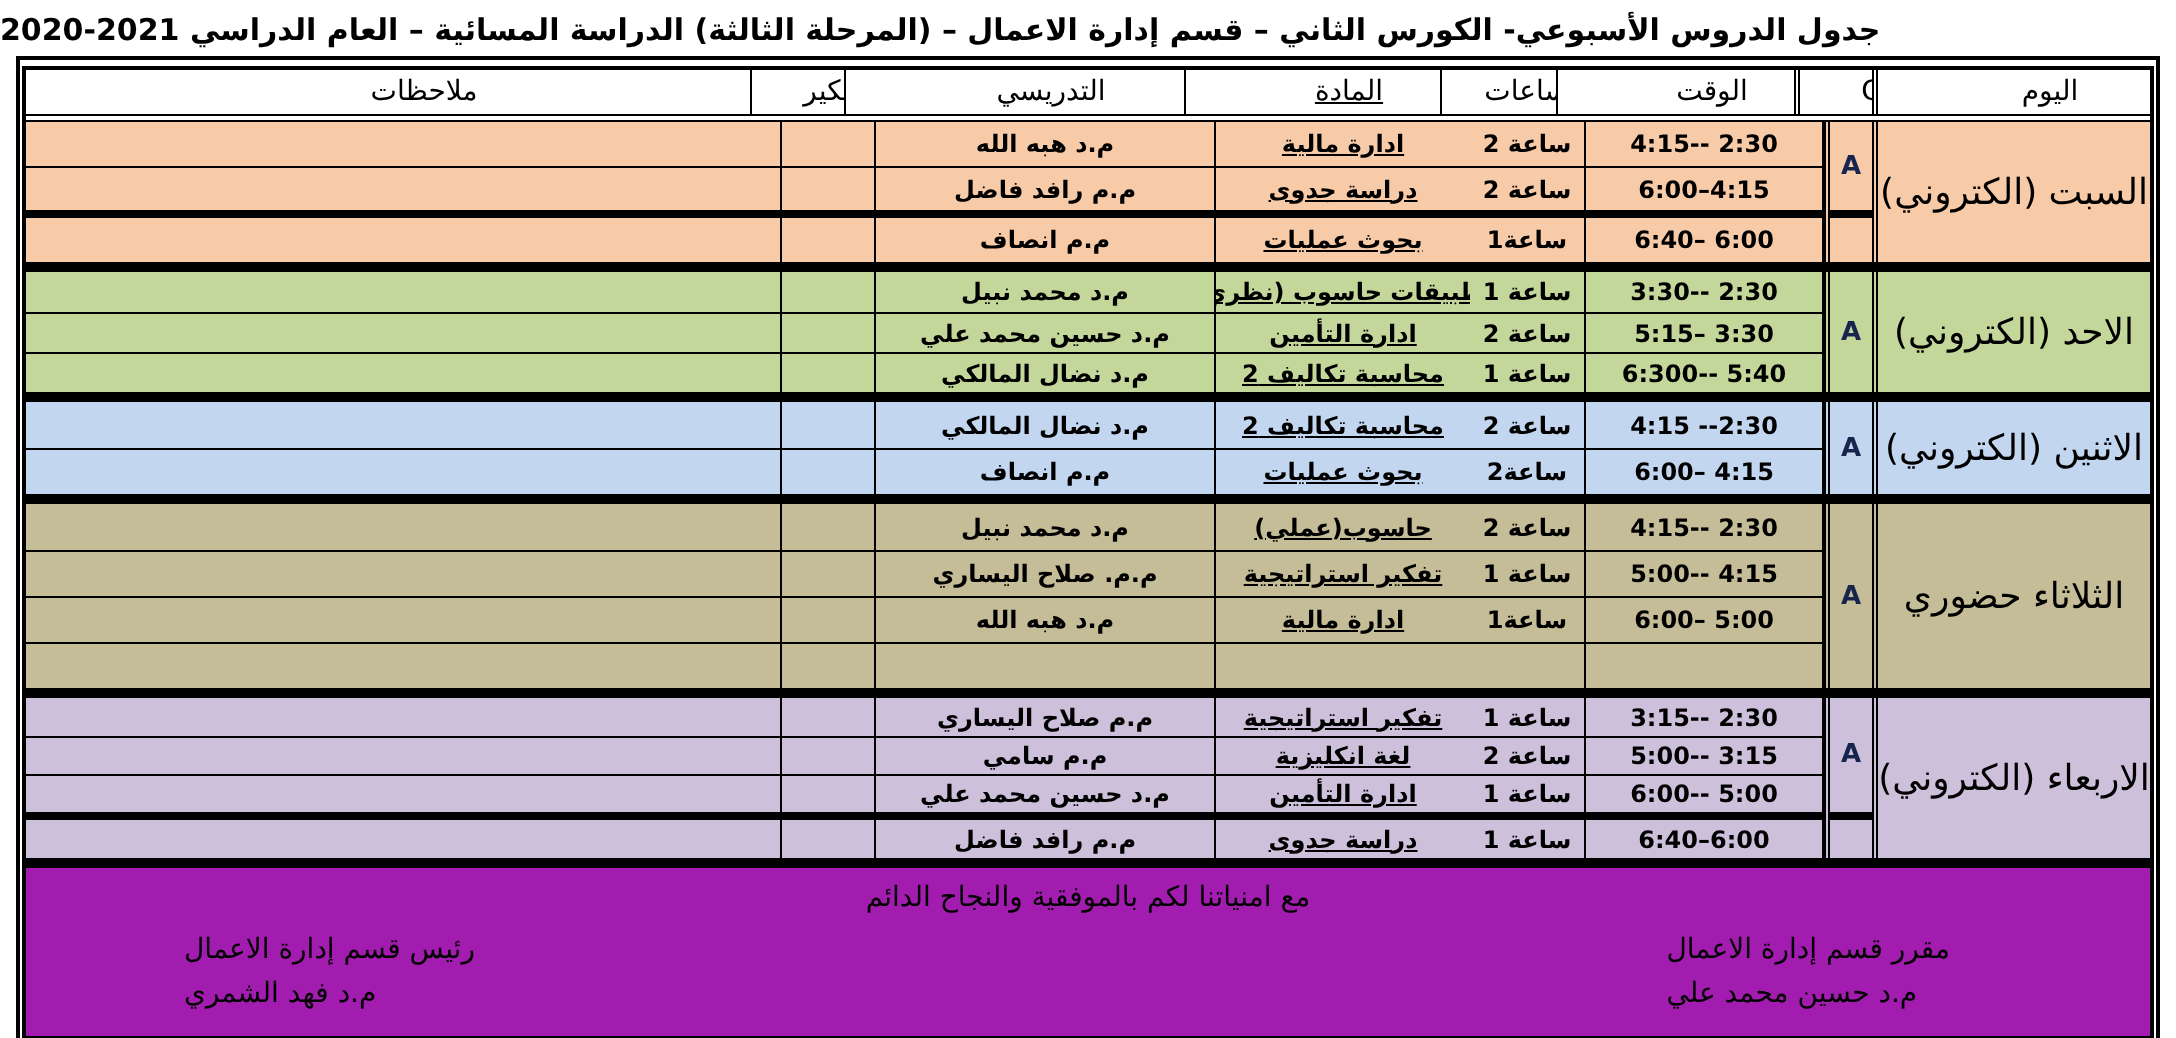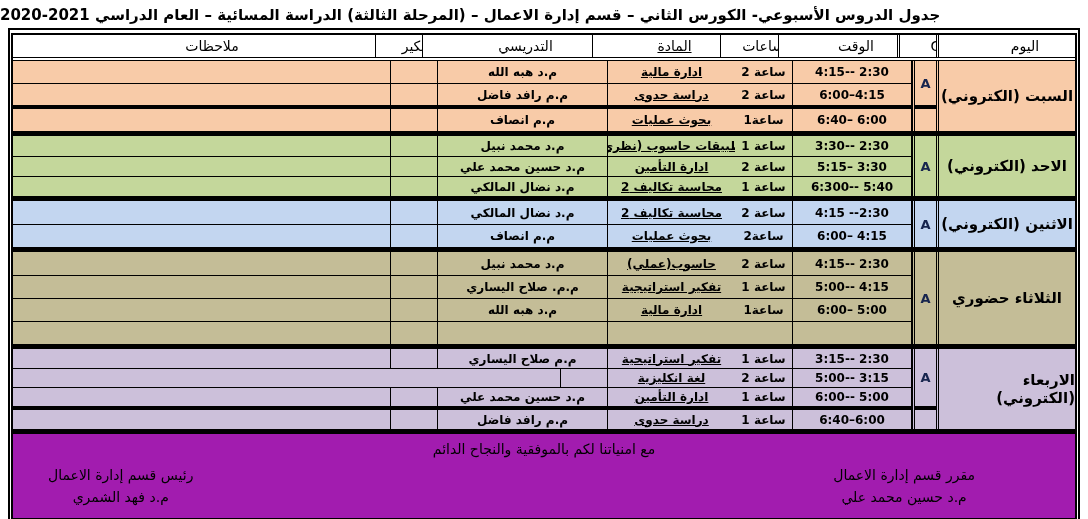--- a/index.html
+++ b/index.html
@@ -17,38 +17,38 @@
   .c-g     { width:27px;  border-left:3px double #000; border-right:3px double #000; }
   .c-time  { width:119px; }
   .c-hours { width:58px;  }
   .c-subj  { width:128px;text-decoration:underline; }
   .c-instr { width:170px; }
   .c-room  { width:47px;  }
   .c-notes { flex:1; }
   .c-time,.c-hours,.c-subj,.c-instr,.c-room { border-inline-end:1px solid #000; }
   .day-section { display:flex; align-items:stretch; background:var(--bg,#fff); }
   .day-label { width:136px; display:flex; align-items:center; justify-content:center;
-               font-size:15px; font-weight:bold; }
+               font-size:18px; font-weight:normal; }
   .gcol { width:27px; border-left:3px double #000; border-right:3px double #000;
           display:flex; flex-direction:column; }
   .gtop { flex:1; display:flex; align-items:center; justify-content:center;
           font-weight:bold; font-size:13px; color:#17254e; }
   .gtop.f2 { flex:2; } .gtop.f3 { flex:3; }
   .gsep { height:4px; background:#000; }
   .gbottom { flex:1; }
   .rows { flex:1; display:flex; flex-direction:column; }
   .row { display:flex; height:var(--rh,22px); }
   .row + .row { border-top:1px solid #000; }
   .row-sep { height:4px; background:#000; }
   .section-sep { height:5px; background:#000; }
   .footer { padding:4px 0 6px 0; background:#a21caf; }
   .wish { direction:rtl; text-align:center; font-size:14px; padding:3px 0 6px 0; }
   .signs { display:flex; justify-content:space-between; direction:rtl;
            padding:2px 100px 4px 35px; }
-  .sign { text-align:center; font-size:14px; line-height:1.55; direction:rtl; }
+  .sign { text-align:left; font-size:14px; line-height:1.55; direction:rtl;margin-left:44px; }
 </style>
 </head>
 <body>
 
 <div class="title">جدول الدروس الأسبوعي- الكورس الثاني – قسم إدارة الاعمال – (المرحلة الثالثة) الدراسة المسائية – العام الدراسي 2021-2020</div>
 
 <div class="sched">
 
   <div class="thead">
     <div class="cell hcell c-day">اليوم</div>
@@ -213,20 +213,21 @@
         <div class="cell c-hours" dir="ltr">1 ساعة</div>
         <div class="cell c-subj">تفكير استراتيجية</div>
         <div class="cell c-instr">م.م صلاح اليساري</div>
         <div class="cell c-room"></div>
         <div class="cell c-notes"></div>
       </div>
       <div class="row">
         <div class="cell c-time" dir="ltr">5:00-- 3:15</div>
         <div class="cell c-hours" dir="ltr">2 ساعة</div>
         <div class="cell c-subj">لغة انكليزية</div>
+        <div class="cell c-instr">م.م سامي</div>
         <div class="cell c-room"></div>
         <div class="cell c-notes"></div>
       </div>
       <div class="row">
         <div class="cell c-time" dir="ltr">6:00-- 5:00</div>
         <div class="cell c-hours" dir="ltr">1 ساعة</div>
         <div class="cell c-subj">ادارة التأمين</div>
         <div class="cell c-instr">م.د حسين محمد علي</div>
         <div class="cell c-room"></div>
         <div class="cell c-notes"></div>

